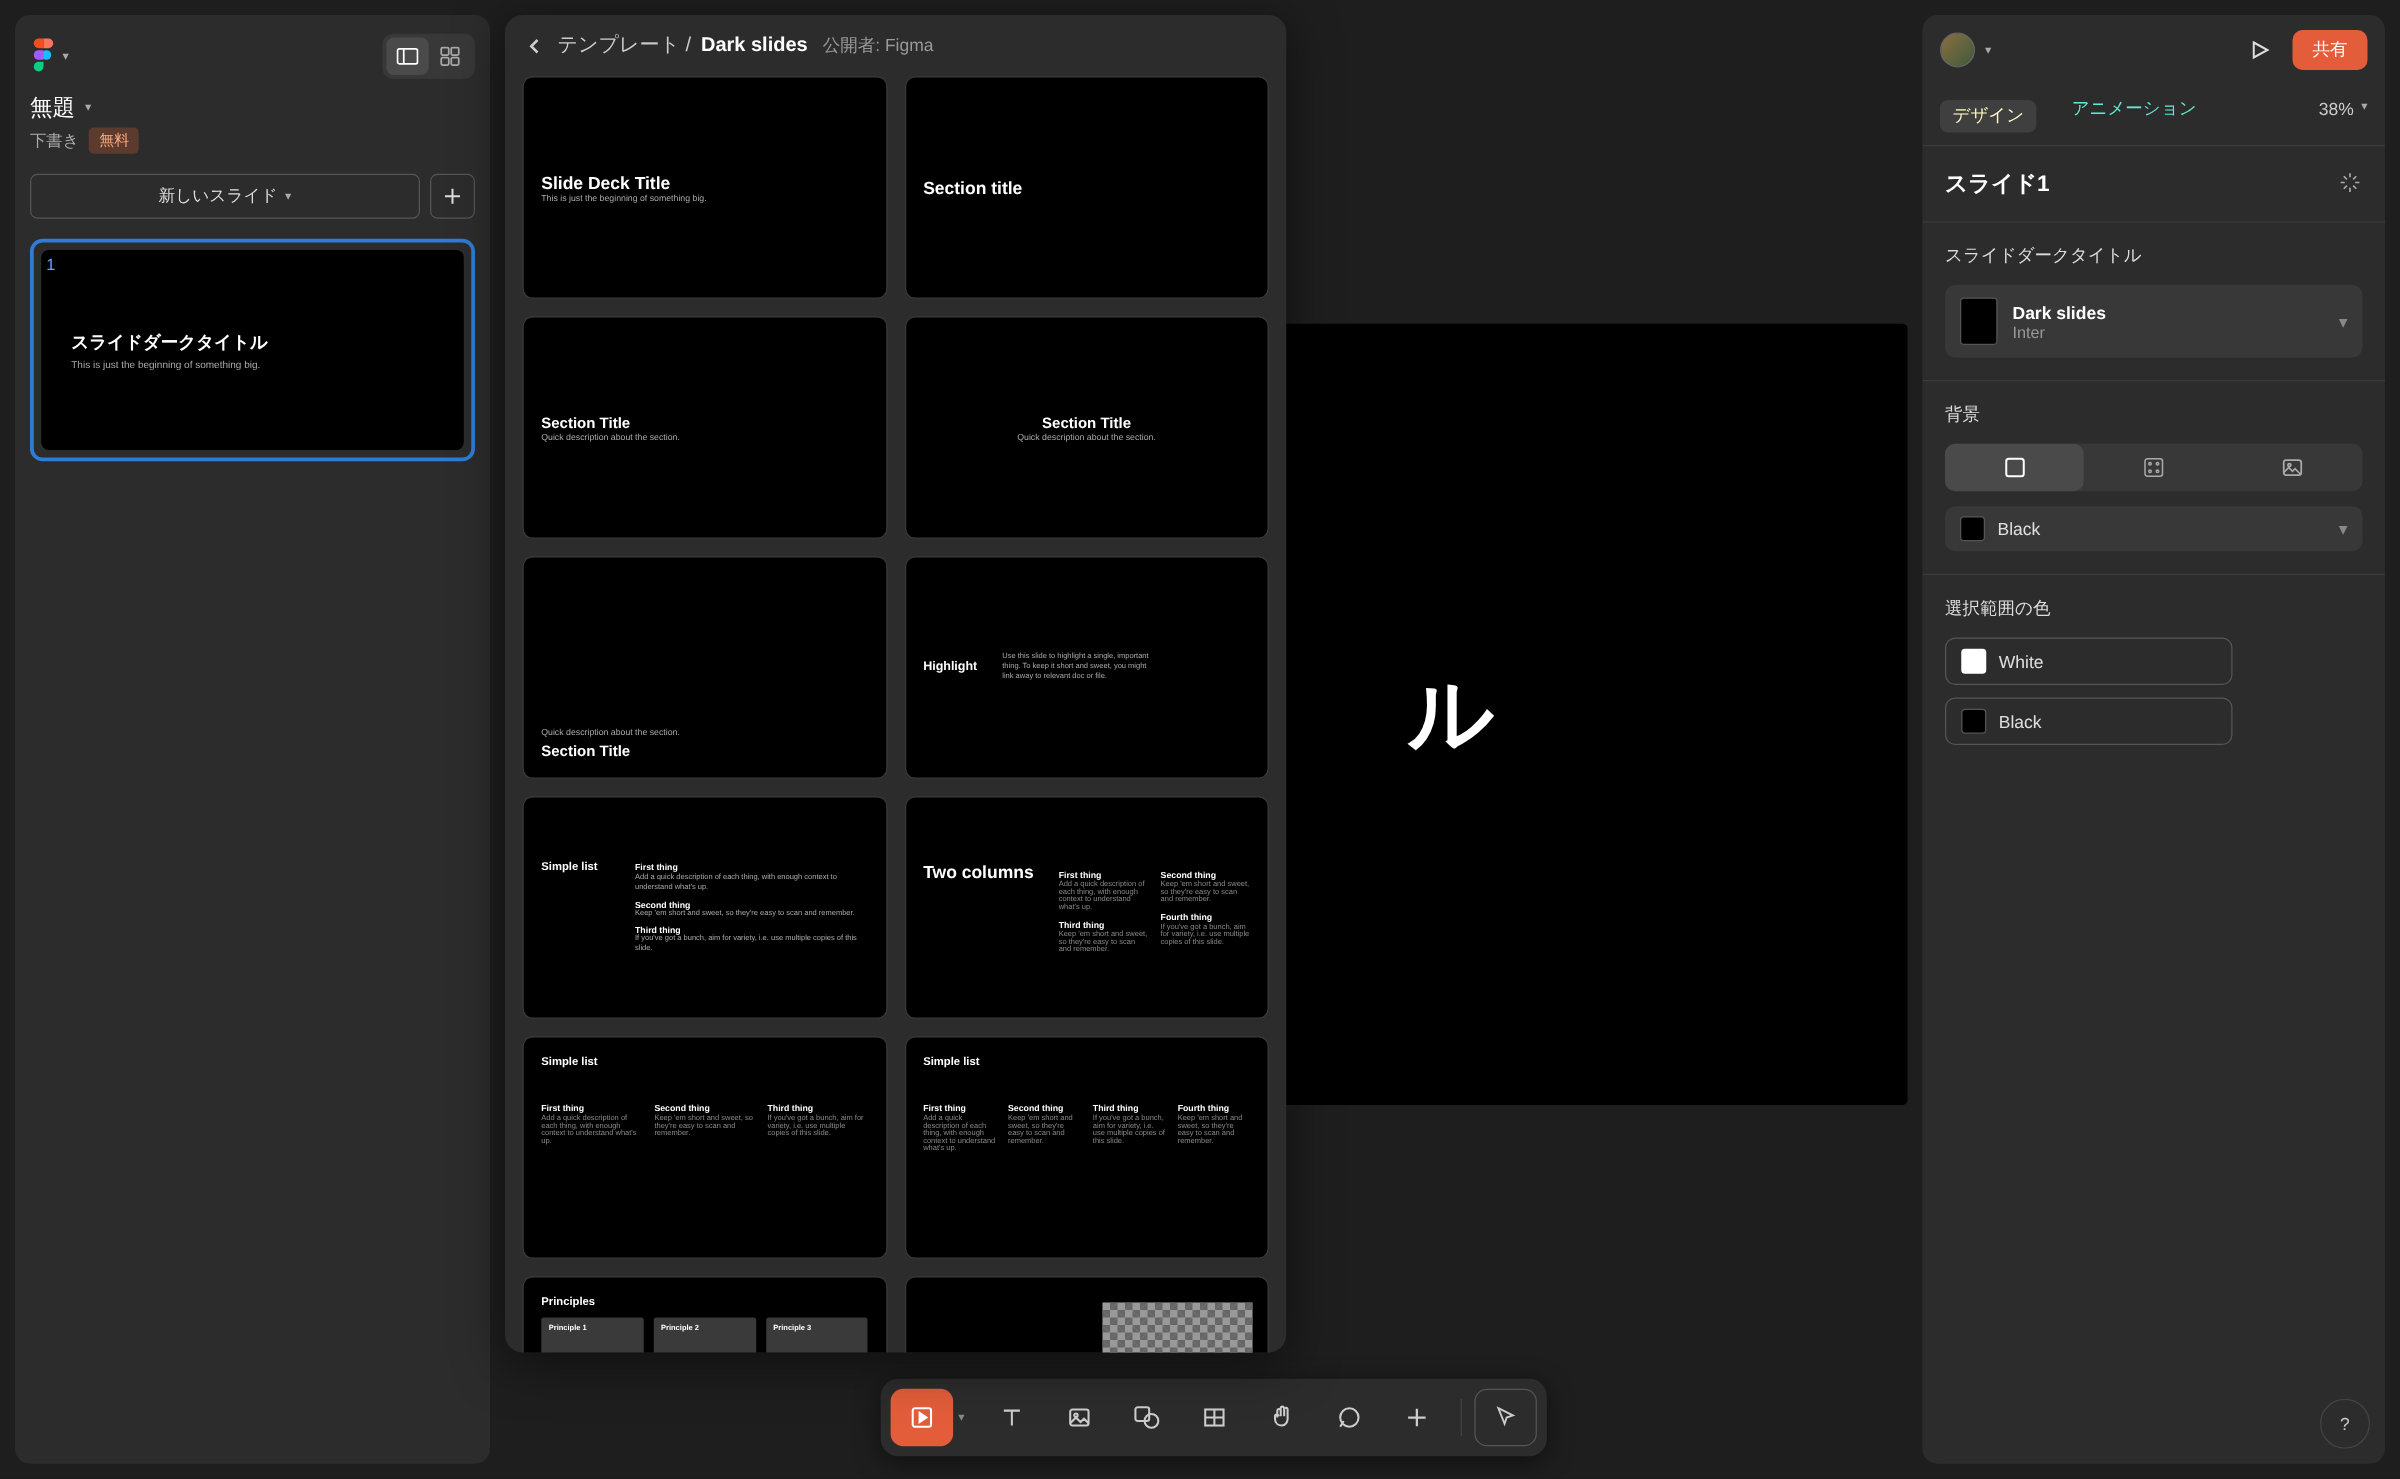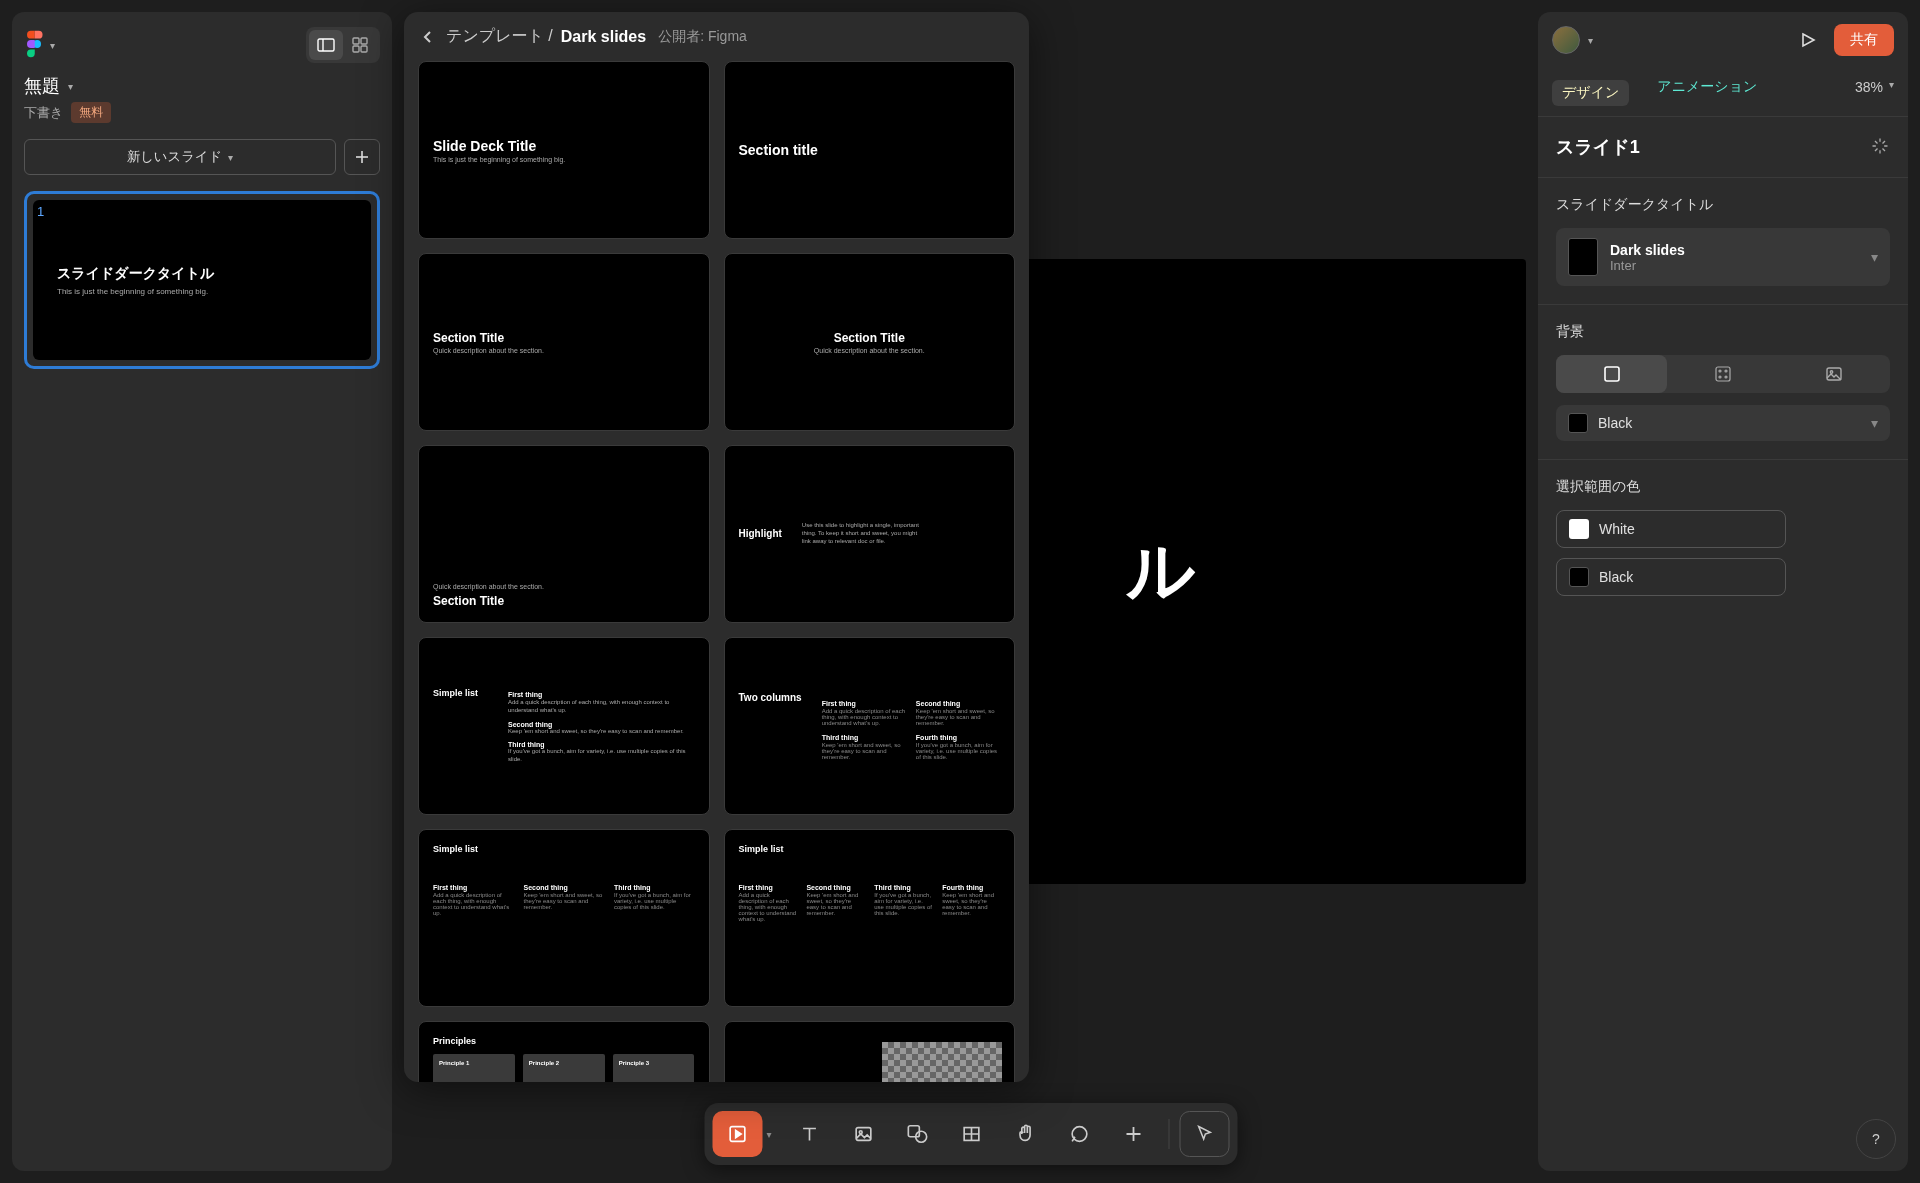--- a/index.html
+++ b/index.html
@@ -410,21 +410,21 @@
               <div class="mini">Add a quick description of each thing, with enough context to understand what's up.</div>
               <b style="font-size:7px;display:block;margin-top:6px">Second thing</b>
               <div class="mini">Keep 'em short and sweet, so they're easy to scan and remember.</div>
               <b style="font-size:7px;display:block;margin-top:6px">Third thing</b>
               <div class="mini">If you've got a bunch, aim for variety, i.e. use multiple copies of this slide.</div>
             </div>
           </div>
         </div>
         <div class="tp-card center-v">
           <div style="display:flex;gap:20px;">
-            <div class="h2" style="font-size:10px">Two columns</div>
+            <div class="h2" style="font-size:14px">Two columns</div>
             <div class="cols" style="flex:1">
               <div class="col">
                   <b>First thing</b>
                   <span>Add a quick description of each thing, with enough context to understand what's up.</span>
                   <b style="margin-top:8px">Third thing</b>
                   <span>Keep 'em short and sweet, so they're easy to scan and remember.</span>
                 </div>
               <div class="col">
                   <b>Second thing</b>
                   <span>Keep 'em short and sweet, so they're easy to scan and remember.</span>

